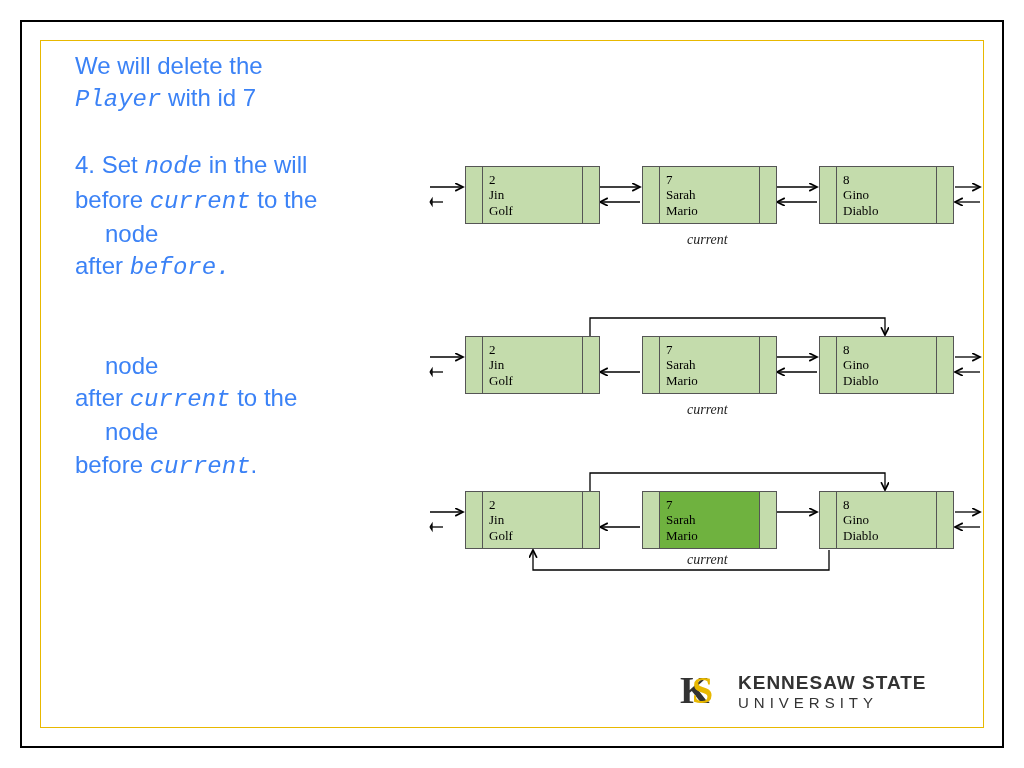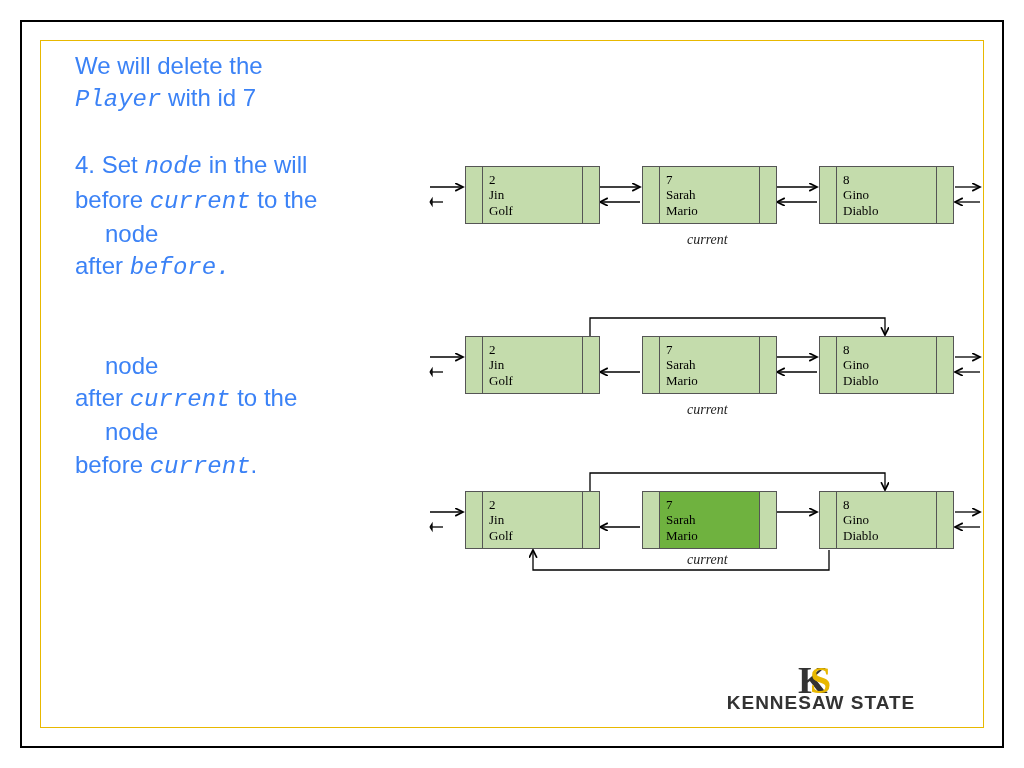--- a/index.html
+++ b/index.html
@@ -90,28 +90,27 @@
   .bypassed { background: #6fb23f; }
   .caption {
     position: absolute;
     font-family: Georgia, serif;
     font-style: italic;
     font-size: 14px;
     color: #222;
   }
   .logo {
     position: absolute;
-    bottom: 54px;
+    bottom: 47px;
     right: 58px;
     width: 290px;
     height: 60px;
     display: flex;
     align-items: center;
-    gap: 23px;
-    flex-direction: column;
+    gap: 8px;
   }
   .logo-mark {
     width: 54px;
     height: 54px;
     position: relative;
     color: #e8b800;
     font-weight: bold;
     font-size: 38px;
     font-family: Georgia, serif;
     text-align: center;
@@ -312,14 +311,15 @@
       <div class="caption" style="left:262px; top:82px;">current</div>
     </div>
 
   </div>
 </div>
 
 <div class="logo">
   <div class="logo-mark"></div>
   <div class="logo-text">
     <span class="l1">KENNESAW STATE</span>
+    <span class="l2">UNIVERSITY</span>
   </div>
 </div>
 
 </body></html>

